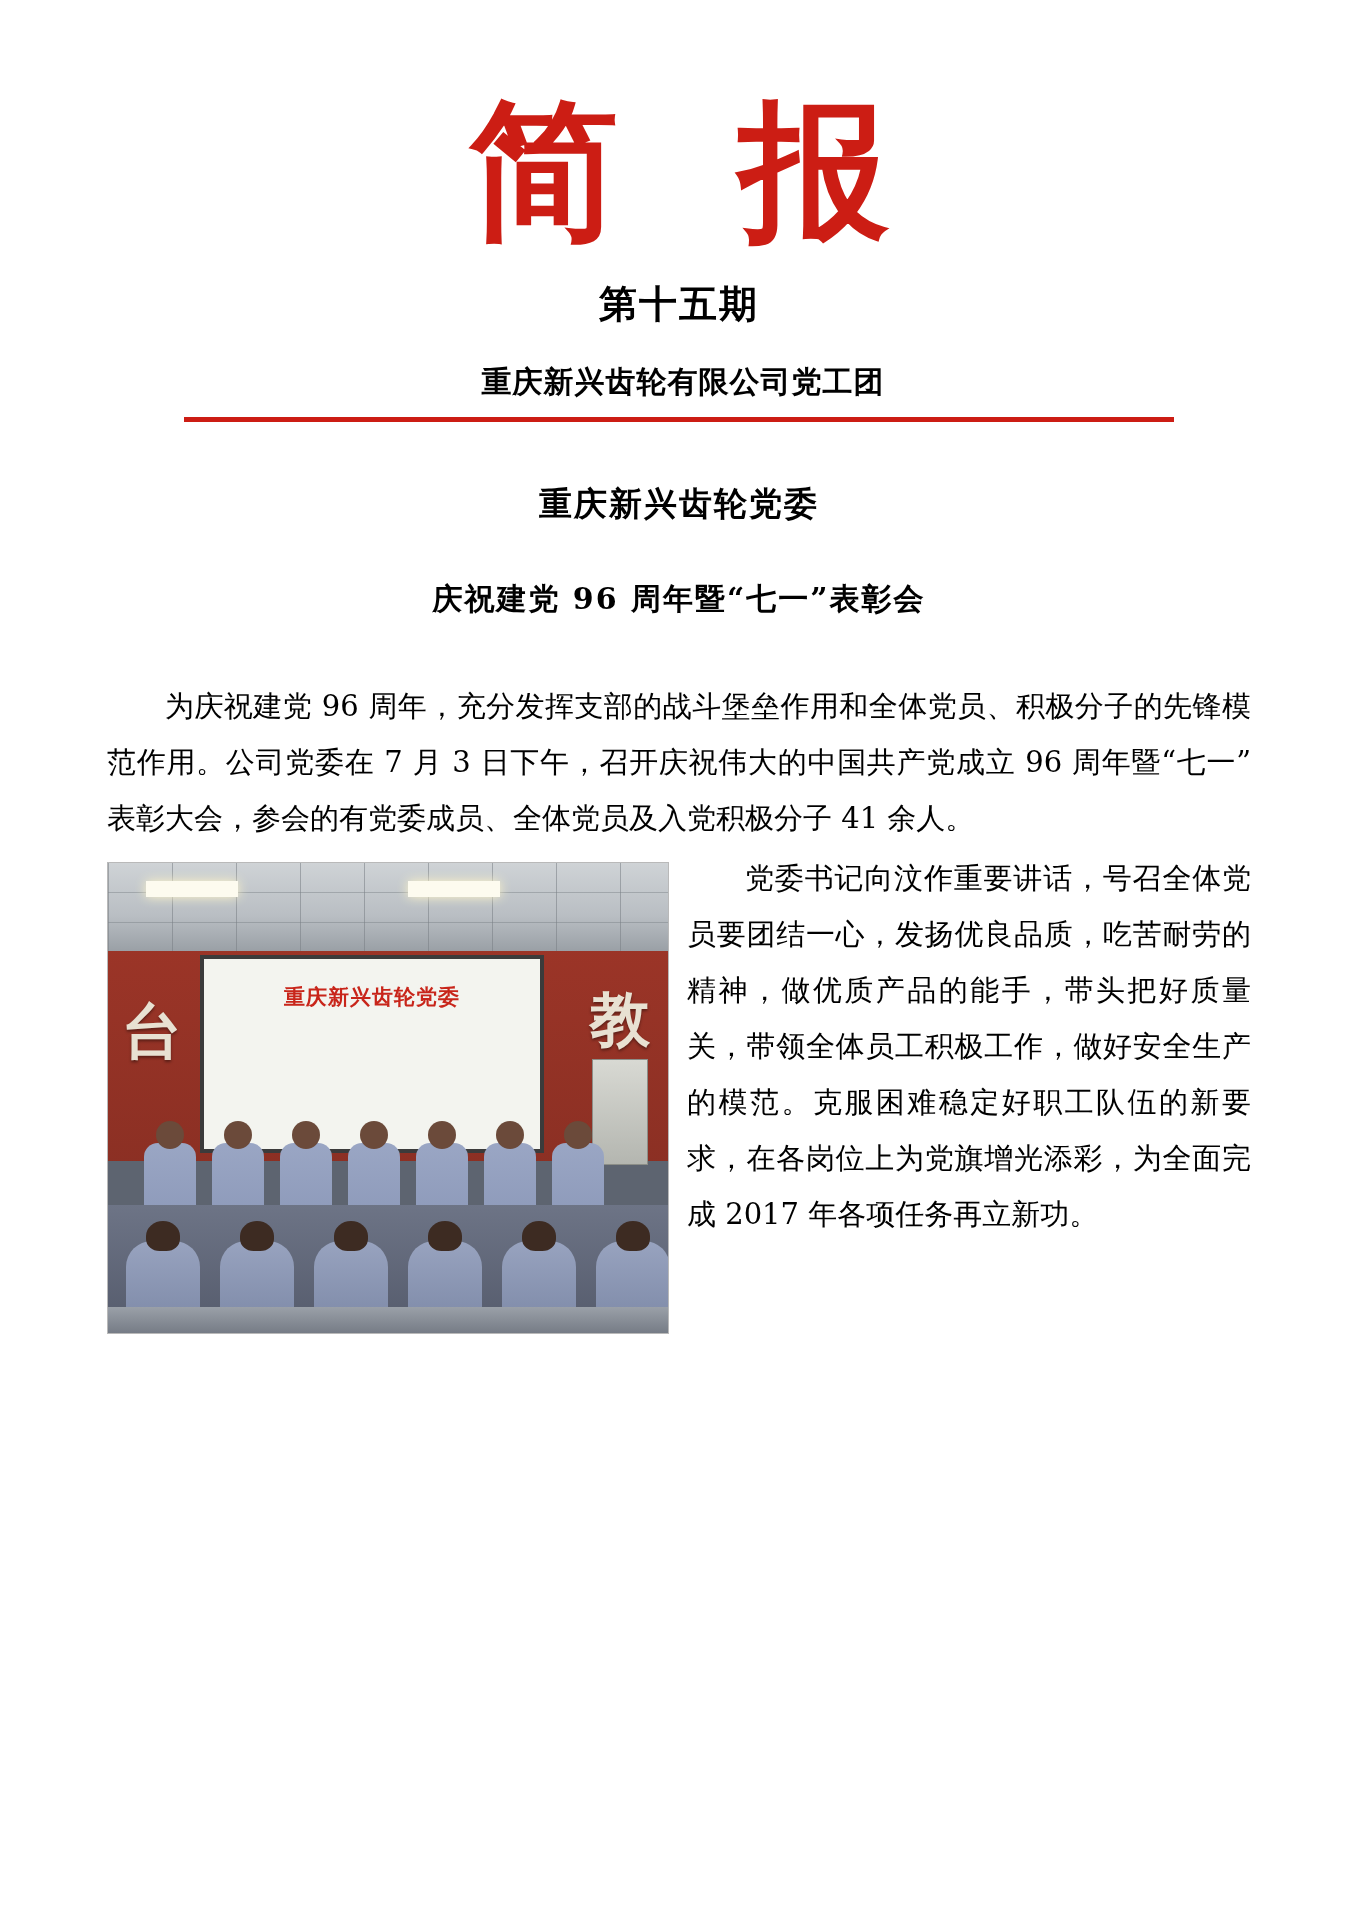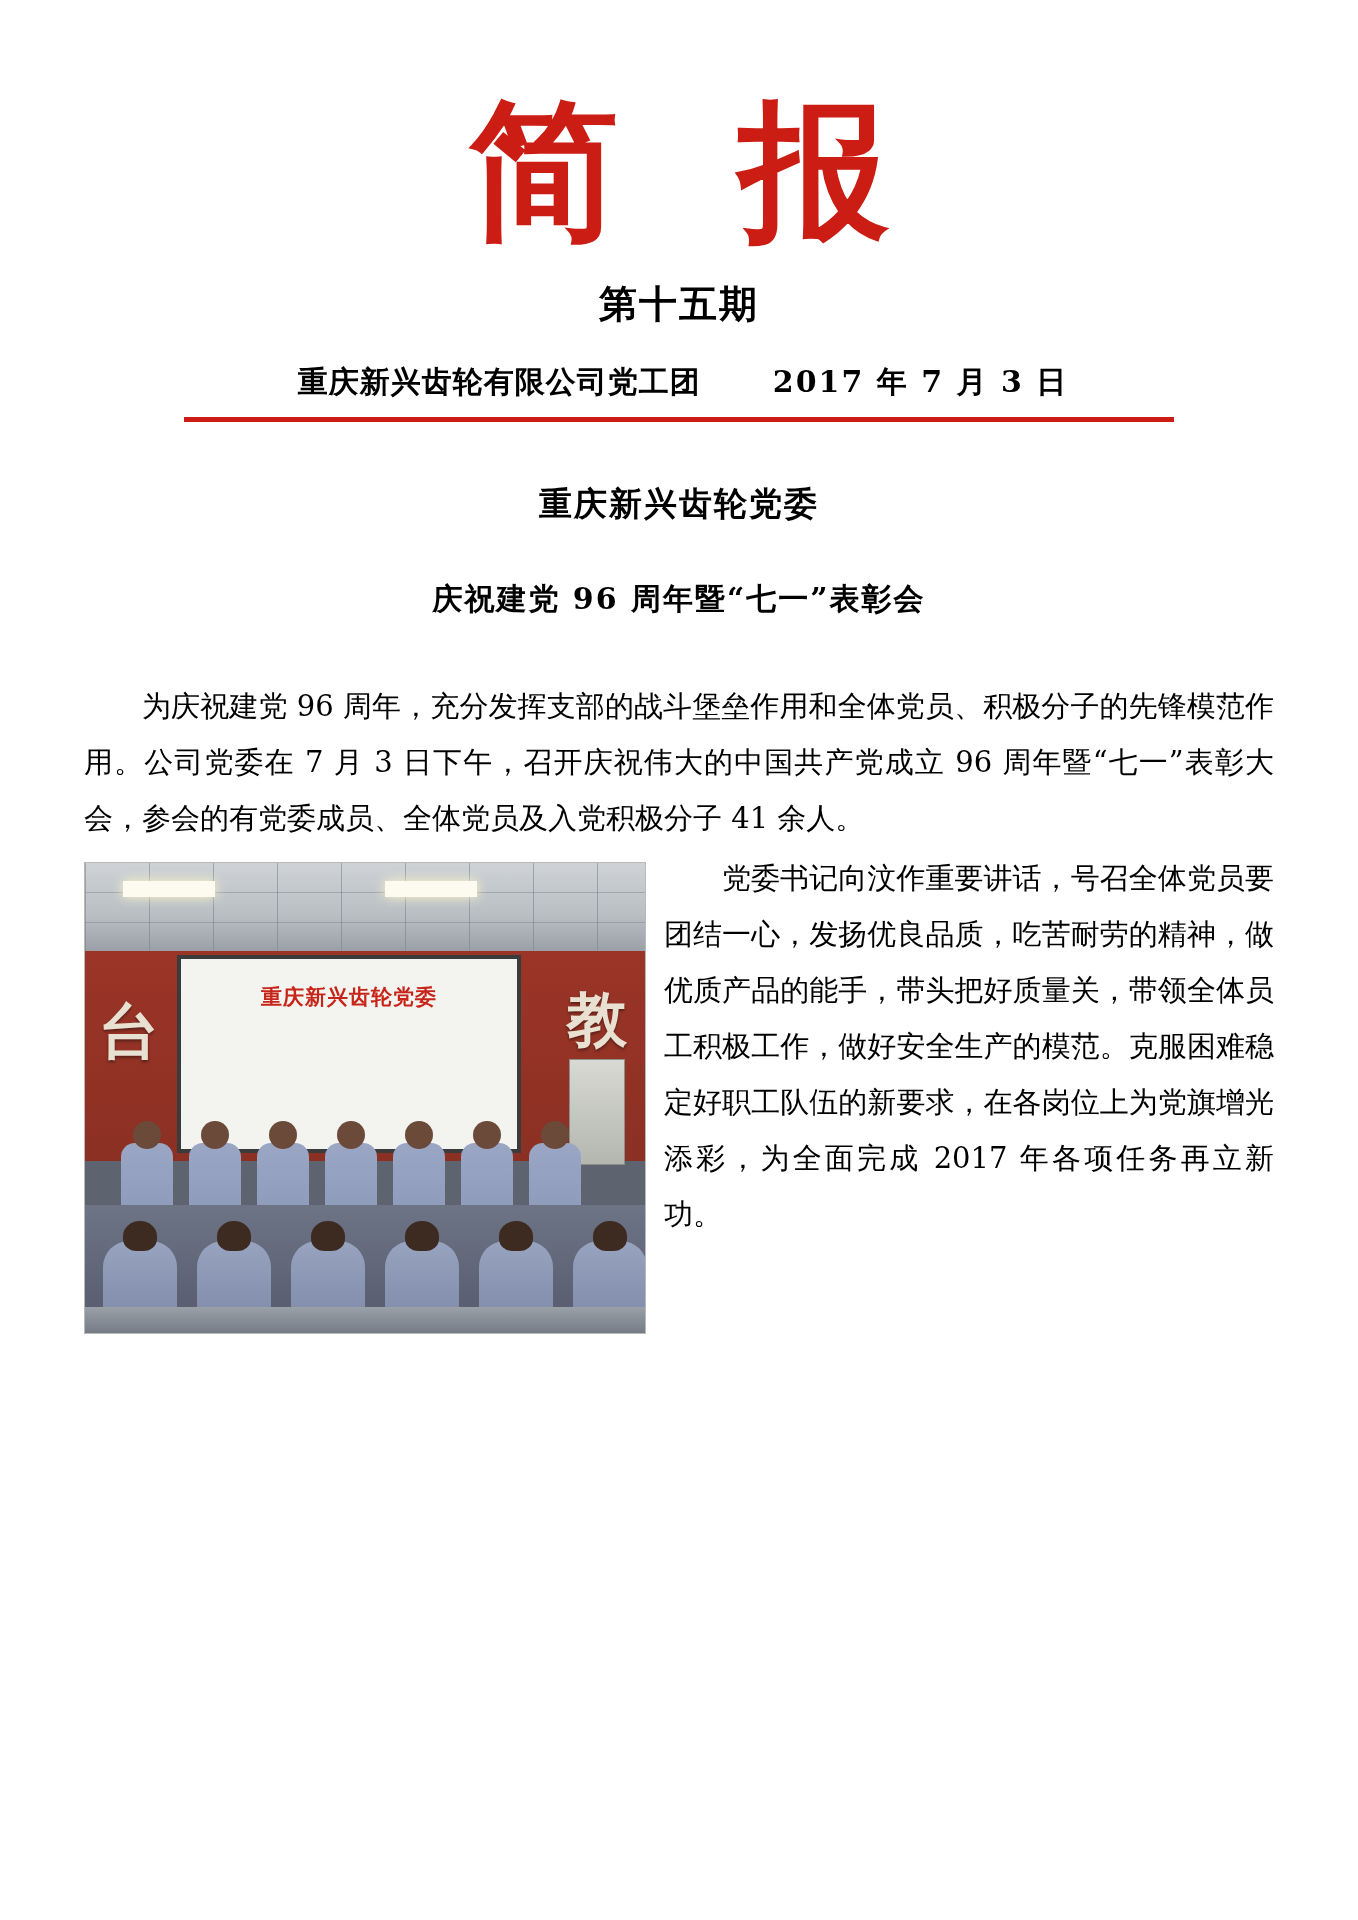--- a/index.html
+++ b/index.html
@@ -15,21 +15,21 @@
     color: #000000;
     overflow: hidden;
   }
 
   .page {
     position: absolute;
     left: 0; top: 0;
     width: 1358px;
     height: 1920px;
     box-sizing: border-box;
-    padding: 0 84px;
+    padding: 0 107px;
   }
 
   
   .masthead {
     text-align: center;
     padding-top: 95px;
   }
   .masthead-title {
     color: #cc1d14;
     font-family: "DejaVu Serif", "Liberation Serif", serif;
@@ -215,21 +215,20 @@
 <body>
 
 <div class="page">
 
   <div class="masthead">
     <div class="masthead-title">简报</div>
     <div class="issue-no">第十五期</div>
 
     <div class="org-row">
       <span class="org-name">重庆新兴齿轮有限公司党工团</span>
-      <span class="org-date">2017 年 7 月 3 日</span>
     </div>
     <div class="red-rule"></div>
   </div>
 
   <div class="headline">
     <div class="headline-line1">重庆新兴齿轮党委</div>
     <div class="headline-line2">庆祝建党 96 周年暨“七一”表彰会</div>
   </div>
 
   <div class="body-text">

